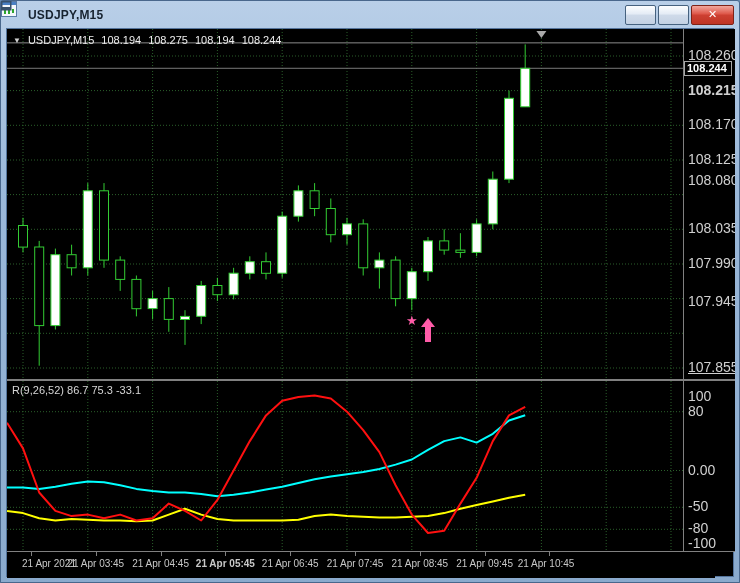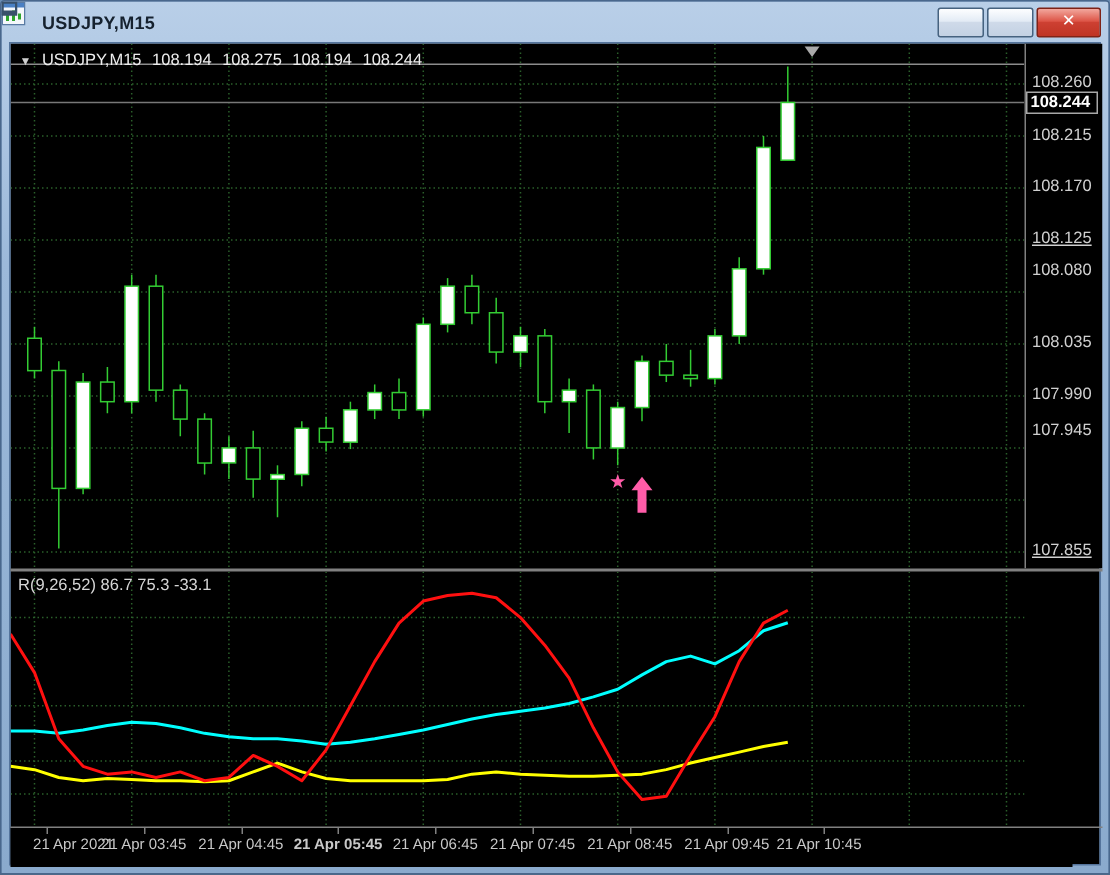--- a/index.html
+++ b/index.html
@@ -22,21 +22,21 @@
   .pane{position:absolute;left:0;width:728px;overflow:hidden;}
   #main-pane{top:0;height:350px;}
   #ind-pane{top:352px;height:170px;padding-left:46px;}
   .sep{position:absolute;left:0;width:728px;background:#808080;}
   #sep1{top:350px;height:2px;}
   #sep2{top:522px;height:1px;}
   #time-axis{position:absolute;left:0;top:523px;width:708px;height:26px;background:#000;}
   svg{position:absolute;left:0;top:0;display:block;}
   .scale{position:absolute;left:676px;top:0;bottom:0;width:52px;background:#000;
     border-left:1px solid #808080;box-sizing:border-box;}
-  .sc-label{position:absolute;left:4px;font-size:11px;line-height:13px;color:#d0d0d0;white-space:nowrap;}
+  .sc-label{position:absolute;left:4px;font-size:14px;line-height:13px;color:#d0d0d0;white-space:nowrap;}
   .price-tag{position:absolute;left:0;right:3px;border:1px solid #a8a8a8;background:#000;color:#fff;
     font-size:11px;font-weight:bold;line-height:13px;padding:0 2px;white-space:nowrap;}
   .ohlc{position:absolute;left:6px;top:5px;display:flex;gap:7px;align-items:center;
     font-size:11px;color:#ededed;z-index:2;white-space:nowrap;}
   .ohlc .expander{font-size:8px;color:#d0d0d0;}
   .ind-label{position:absolute;left:5px;top:3px;font-size:11px;color:#d6d6d6;z-index:2;white-space:nowrap;}
   .t-label{position:absolute;top:6px;width:80px;text-align:center;font-size:10px;color:#c8c8c8;white-space:nowrap;}
   .t-tick{position:absolute;top:0;width:1px;height:4px;background:#808080;}
 </style>
 </head>
@@ -170,27 +170,27 @@
       <div class="ohlc">
         <span class="expander">▼</span>
         <span>USDJPY,M15</span>
         <span>108.194</span>
         <span>108.275</span>
         <span>108.194</span>
         <span>108.244</span>
       </div>
       <div class="scale" id="main-scale">
           <div class="sc-label" style="top: 19.9646px;">108.260</div>
-          <div class="sc-label" style="top: 54.6333px;">108.215</div>
+          <div class="sc-label" style="top: 54.6333px; font-weight: bold;">108.215</div>
           <div class="sc-label" style="top: 89.302px;">108.170</div>
-          <div class="sc-label" style="top: 123.971px; text-decoration: underline;">108.125</div>
+          <div class="sc-label" style="top: 123.971px;">108.125</div>
           <div class="sc-label" style="top: 145px;">108.080</div>
           <div class="sc-label" style="top: 193.308px;">108.035</div>
           <div class="sc-label" style="top: 227.977px;">107.990</div>
-          <div class="sc-label" style="top: 252px;">107.945</div>
+          <div class="sc-label" style="top: 266px;">107.945</div>
           <div class="sc-label" style="top: 297.314px; margin-left: 48px;">107.900</div>
           <div class="sc-label" style="top: 331.983px; text-decoration: underline;">107.855</div>
           <div class="price-tag" style="top: 32.2912px;">108.244</div>
         </div>
     </div>
 
     <div class="sep" id="sep1"></div>
 
     <div class="pane" id="ind-pane">
       <svg id="ind-svg" width="676" height="170" viewBox="0 0 676 170">
@@ -207,20 +207,28 @@
           <line x1="664" x2="664" y1="0" y2="170" stroke="#2A5F2A" stroke-dasharray="1,2"></line>
           <line x1="0" x2="676" y1="30.7" y2="30.7" stroke="#2A5F2A" stroke-dasharray="1,2"></line>
           <line x1="0" x2="676" y1="89.5" y2="89.5" stroke="#2A5F2A" stroke-dasharray="1,2"></line>
           <line x1="0" x2="676" y1="126.3" y2="126.3" stroke="#2A5F2A" stroke-dasharray="1,2"></line>
           <line x1="0" x2="676" y1="148.3" y2="148.3" stroke="#2A5F2A" stroke-dasharray="1,2"></line>
           <polyline points="0,129.9 16.0,132.1 32.2,137.3 48.4,139.5 64.6,138.0 80.8,138.7 97.0,139.5 113.2,139.5 129.4,140.2 145.6,139.5 161.8,133.6 178.0,127.7 194.2,133.6 210.4,138.0 226.6,139.5 242.8,139.5 259.0,139.5 275.2,139.5 291.4,138.7 307.6,135.1 323.8,133.6 340.0,135.1 356.2,135.8 372.4,136.5 388.6,136.5 404.8,135.8 421.0,135.1 437.2,132.1 453.4,127.7 469.6,124.0 485.8,120.4 502.0,116.7 518.2,113.8" fill="none" stroke="#FFFF00" stroke-width="2" stroke-linejoin="round"></polyline>
           <polyline points="0,106.4 16.0,106.4 32.2,107.9 48.4,105.7 64.6,102.7 80.8,100.5 97.0,101.3 113.2,104.2 129.4,107.9 145.6,110.1 161.8,111.5 178.0,111.5 194.2,113.0 210.4,115.2 226.6,113.8 242.8,111.5 259.0,108.6 275.2,105.7 291.4,102.0 307.6,98.3 323.8,95.4 340.0,93.2 356.2,91.0 372.4,88.0 388.6,83.6 404.8,78.5 421.0,68.9 437.2,60.1 453.4,56.4 469.6,61.6 485.8,52.8 502.0,39.5 518.2,34.2" fill="none" stroke="#00FFFF" stroke-width="2" stroke-linejoin="round"></polyline>
           <polyline points="0,41.7 16.0,67.4 32.2,111.5 48.4,129.9 64.6,135.1 80.8,133.6 97.0,137.3 113.2,133.6 129.4,139.5 145.6,137.3 161.8,122.6 178.0,129.9 194.2,139.5 210.4,118.9 226.6,89.5 242.8,60.1 259.0,34.4 275.2,19.7 291.4,16.0 307.6,14.5 323.8,17.5 340.0,30.7 356.2,49.1 372.4,71.1 388.6,104.2 404.8,133.6 421.0,152.0 437.2,149.8 453.4,122.6 469.6,96.8 485.8,60.1 502.0,34.4 518.2,25.8" fill="none" stroke="#FF1010" stroke-width="2" stroke-linejoin="round"></polyline>
         </svg>
       <div class="ind-label">R(9,26,52) 86.7 75.3 -33.1</div>
+      <div class="scale" id="ind-scale">
+          <div class="sc-label" style="top: 9px;">100</div>
+          <div class="sc-label" style="top: 23.7px;">80</div>
+          <div class="sc-label" style="top: 82.5px;">0.00</div>
+          <div class="sc-label" style="top: 119.25px;">-50</div>
+          <div class="sc-label" style="top: 141.3px;">-80</div>
+          <div class="sc-label" style="top: 156px;">-100</div>
+        </div>
     </div>
 
     <div class="sep" id="sep2"></div>
 
     <div id="time-axis">
         <div class="t-tick" style="left: 24px;"></div>
         <div class="t-label" style="left: 2px;">21 Apr 2021</div>
         <div class="t-tick" style="left: 88.8px;"></div>
         <div class="t-label" style="left: 48.8px;">21 Apr 03:45</div>
         <div class="t-tick" style="left: 153.6px;"></div>

